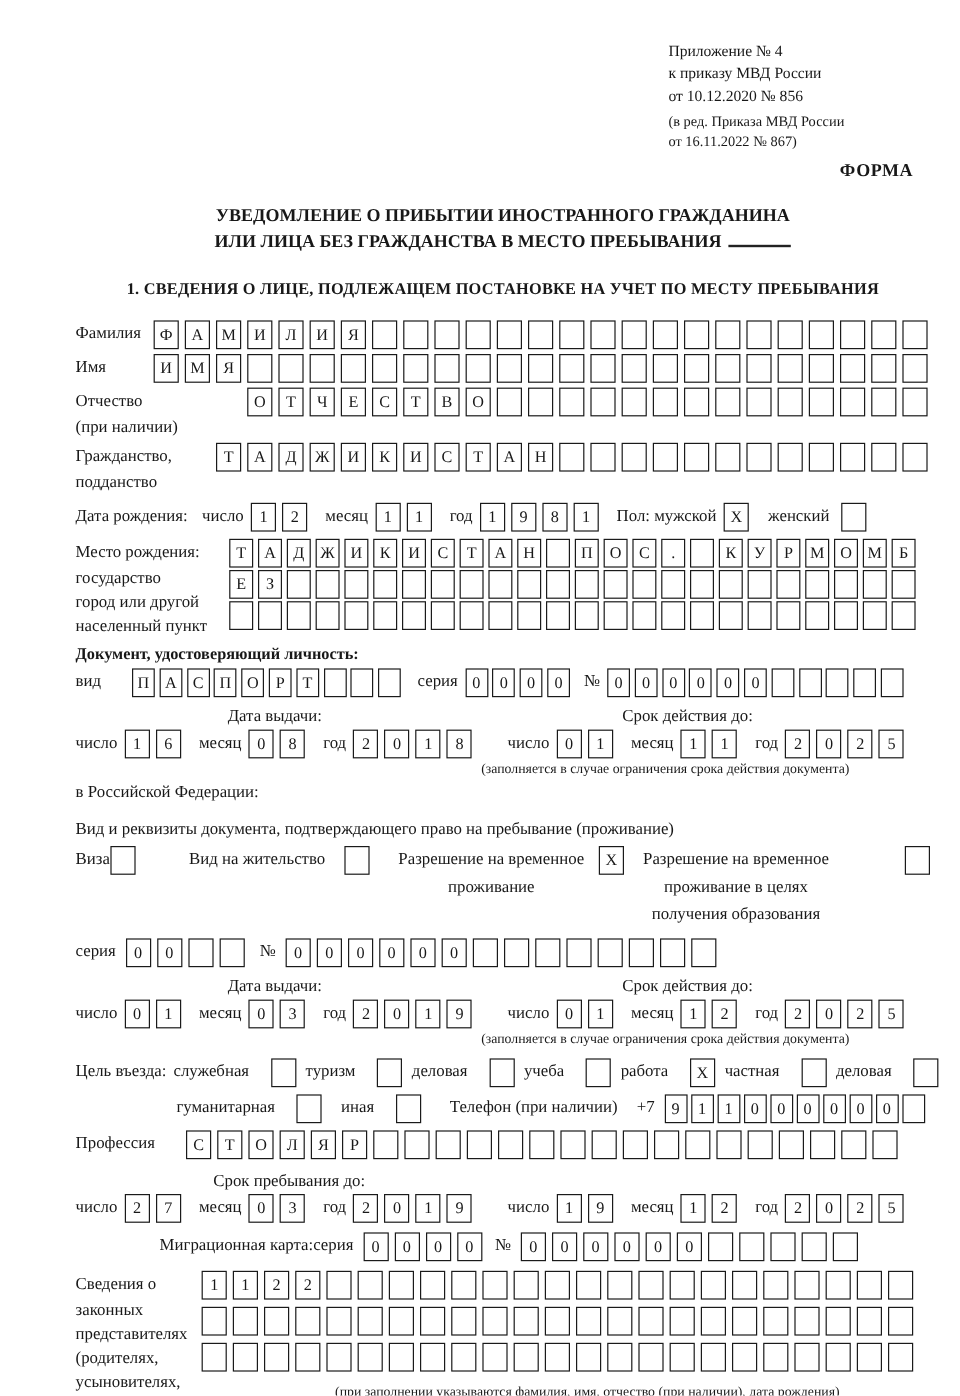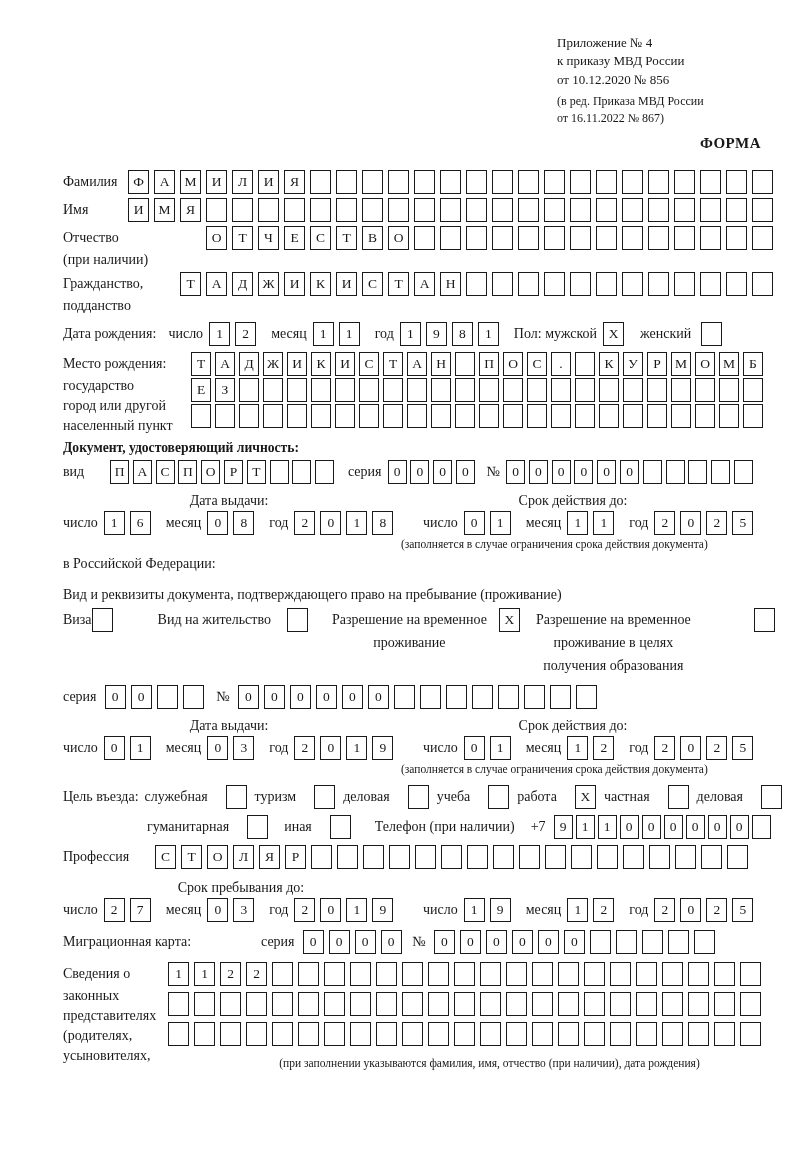--- a/index.html
+++ b/index.html
@@ -75,21 +75,26 @@
     <div>Приложение № 4</div>
     <div>к приказу МВД России</div>
     <div>от 10.12.2020 № 856</div>
     <div class="amend">
       <div>(в ред. Приказа МВД России</div>
       <div>от 16.11.2022 № 867)</div>
     </div>
   </div>
   <div class="forma">ФОРМА</div>
 
-
+  <div class="title">
+    <div>УВЕДОМЛЕНИЕ О ПРИБЫТИИ ИНОСТРАННОГО ГРАЖДАНИНА</div>
+    <div><span>ИЛИ ЛИЦА БЕЗ ГРАЖДАНСТВА В МЕСТО ПРЕБЫВАНИЯ</span><span class="underline"></span></div>
+  </div>
+
+  <div class="sect">1. СВЕДЕНИЯ О ЛИЦЕ, ПОДЛЕЖАЩЕМ ПОСТАНОВКЕ НА УЧЕТ ПО МЕСТУ ПРЕБЫВАНИЯ</div>
 
   <div class="row mt18">
     <span class="lbl w-surname">Фамилия</span>
     <span class="cells">
         <span class="box">Ф</span>
         <span class="box">А</span>
         <span class="box">М</span>
         <span class="box">И</span>
         <span class="box">Л</span>
         <span class="box">И</span>
@@ -628,21 +633,21 @@
       <span class="cells">
           <span class="box">2</span>
           <span class="box">0</span>
           <span class="box">2</span>
           <span class="box">5</span>
         </span>
     </span>
   </div>
 
   <div class="row mt8">
-    <span class="lbl" style="width:198px;">Миграционная карта:</span>
+    <span class="lbl" style="width:198px;text-align:right;">Миграционная карта:</span>
     <span class="lbl">серия</span>
     <span class="cells ml8">
         <span class="box">0</span>
         <span class="box">0</span>
         <span class="box">0</span>
         <span class="box">0</span>
       </span>
     <span class="lbl ml6">№</span>
     <span class="cells ml8">
         <span class="box">0</span>

